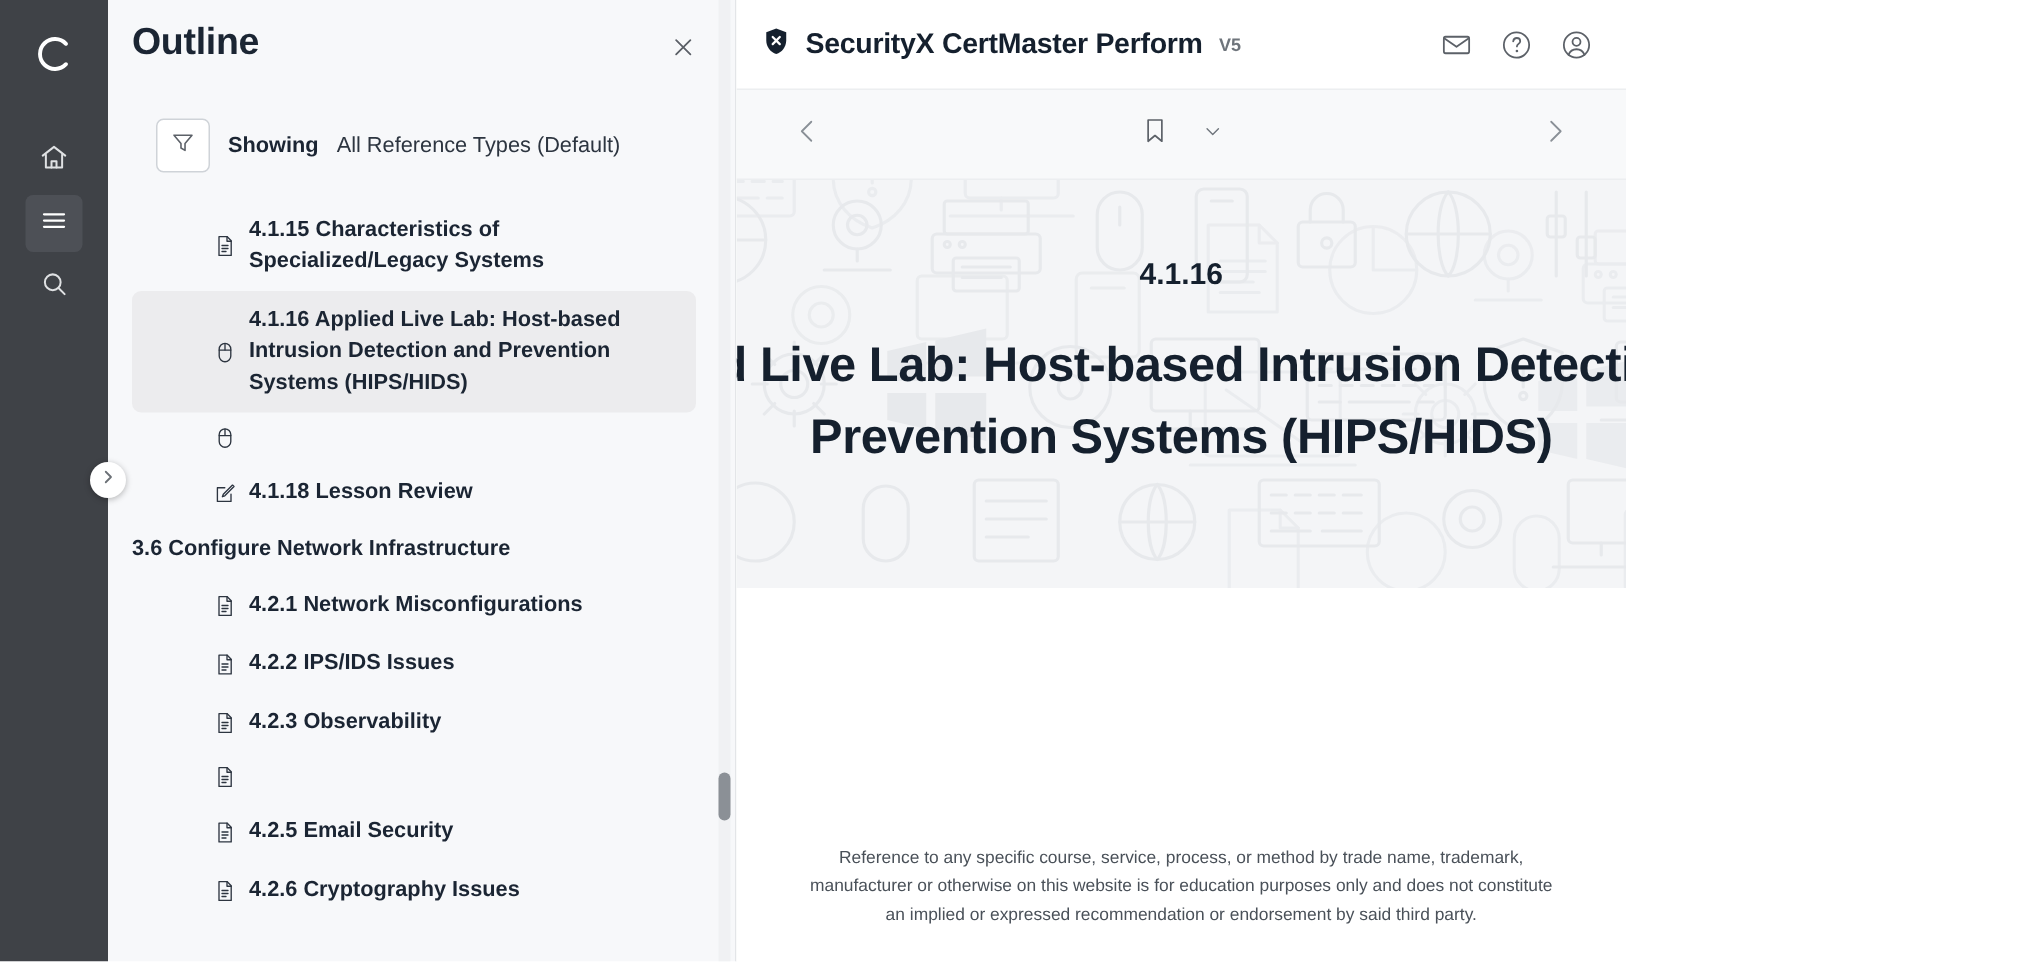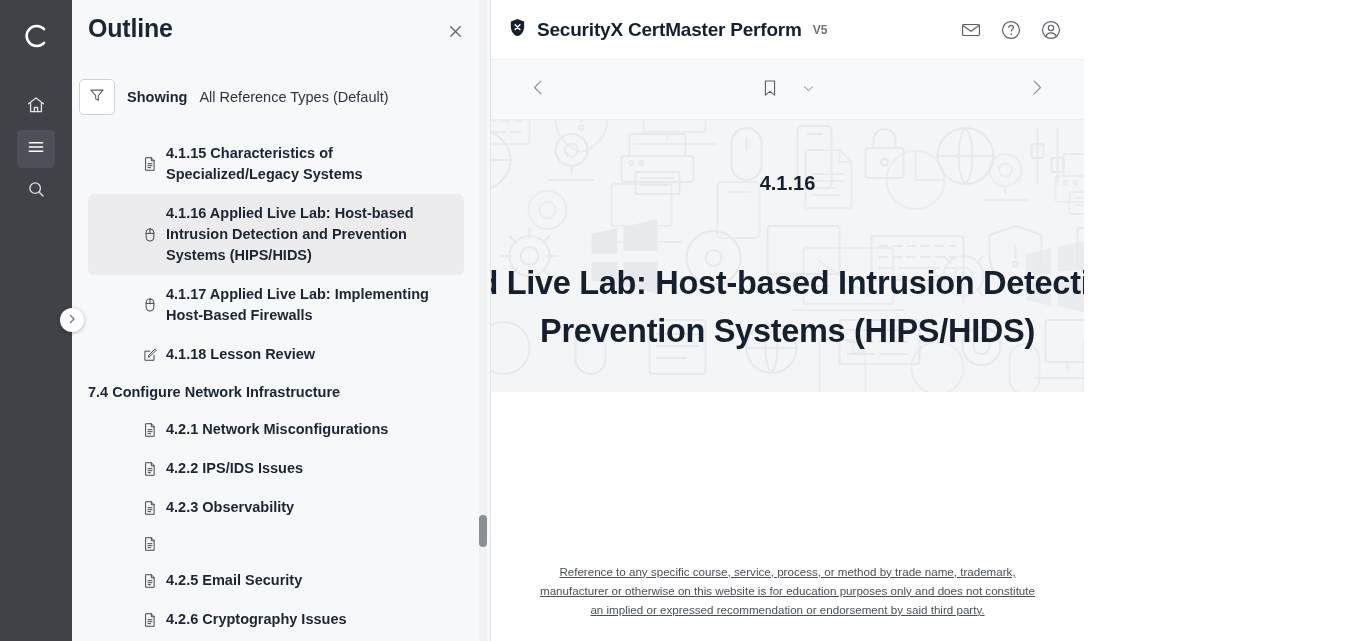--- a/index.html
+++ b/index.html
@@ -97,21 +97,21 @@
     width: 26px; height: 26px;
     display: flex; align-items: center; justify-content: center;
     color: #5c6168;
     cursor: pointer;
     margin-top: 4px;
   }
 
   .filter-row {
     display: flex;
     align-items: center;
-    padding: 10px 16px 0 7px;
+    padding: 10px 16px 0 32px;
     gap: 12px;
     height: 60px;
   }
   .filter-btn {
     width: 36px; height: 36px;
     border: 1px solid #cfd3d8;
     border-radius: 5px;
     background: #ffffff;
     display: flex; align-items: center; justify-content: center;
     color: #5c6168;
@@ -267,21 +267,20 @@
   .hero {
     flex: 0 0 272px;
     position: relative;
     background: #f4f5f7;
     display: flex;
     flex-direction: column;
     align-items: center;
     justify-content: flex-start;
     padding-top: 52px;
     overflow: hidden;
-    gap: 40px;
   }
   .hero-bg {
     position: absolute;
     inset: 0;
     opacity: 1;
   }
   .hero-num {
     position: relative;
     z-index: 2;
     font-size: 20px;
@@ -308,21 +307,20 @@
   }
   .disclaimer {
     position: absolute;
     left: 0; right: 0;
     bottom: 22px;
     text-align: center;
     font-size: 11.6px;
     color: #4a5159;
     line-height: 1.65;
     padding: 0 42px;
-    text-decoration: underline;
   }
 </style>
 </head>
 <body>
 
 <div id="app">
 
   <div class="rail">
     <div class="rail-logo">
       <svg width="28" height="28" viewBox="0 0 28 28" fill="none">
@@ -414,32 +412,31 @@
           <span class="node-label">4.1.16 Applied Live Lab: Host-based Intrusion Detection and Prevention Systems (HIPS/HIDS)</span>
         </div>
         <div class="node">
           <span class="node-icon">
             <svg width="16" height="16" viewBox="0 0 24 24" fill="none" stroke="#2d3540" stroke-width="1.35" stroke-linejoin="round" stroke-linecap="round">
               <rect x="6.2" y="2.8" width="11.6" height="18.4" rx="5.8"></rect>
               <path d="M6.2 9.6h11.6"></path>
               <path d="M12 3.2v6.2"></path>
             </svg>
           </span>
-          <span class="node-label">4.1.17 Applied Live Lab: Implementing Host-Based Firewalls</span>
         </div>
         <div class="node">
           <span class="node-icon">
             <svg width="16" height="16" viewBox="0 0 24 24" fill="none" stroke="#2d3540" stroke-width="1.35" stroke-linejoin="round" stroke-linecap="round">
               <path d="M19.5 3.6 21 5.1 11.8 14.3l-2.4.9.9-2.4z"></path>
               <path d="M18 12.6v7.3H4.4V6.2h7.4"></path>
             </svg>
           </span>
           <span class="node-label">4.1.18 Lesson Review</span>
         </div>
-        <div class="section-head">7.4 Configure Network Infrastructure</div>
+        <div class="section-head">3.6 Configure Network Infrastructure</div>
         <div class="node">
           <span class="node-icon">
             <svg width="16" height="16" viewBox="0 0 24 24" fill="none" stroke="#2d3540" stroke-width="1.35" stroke-linejoin="round" stroke-linecap="round">
               <path d="M6 2.6h8l4.2 4.2v14.6H6z"></path>
               <path d="M14 2.6v4.6h4.2"></path>
               <path d="M9 11.5h6M9 14.5h6M9 17.5h4"></path>
             </svg>
           </span>
           <span class="node-label">4.2.1 Network Misconfigurations</span>
         </div>

